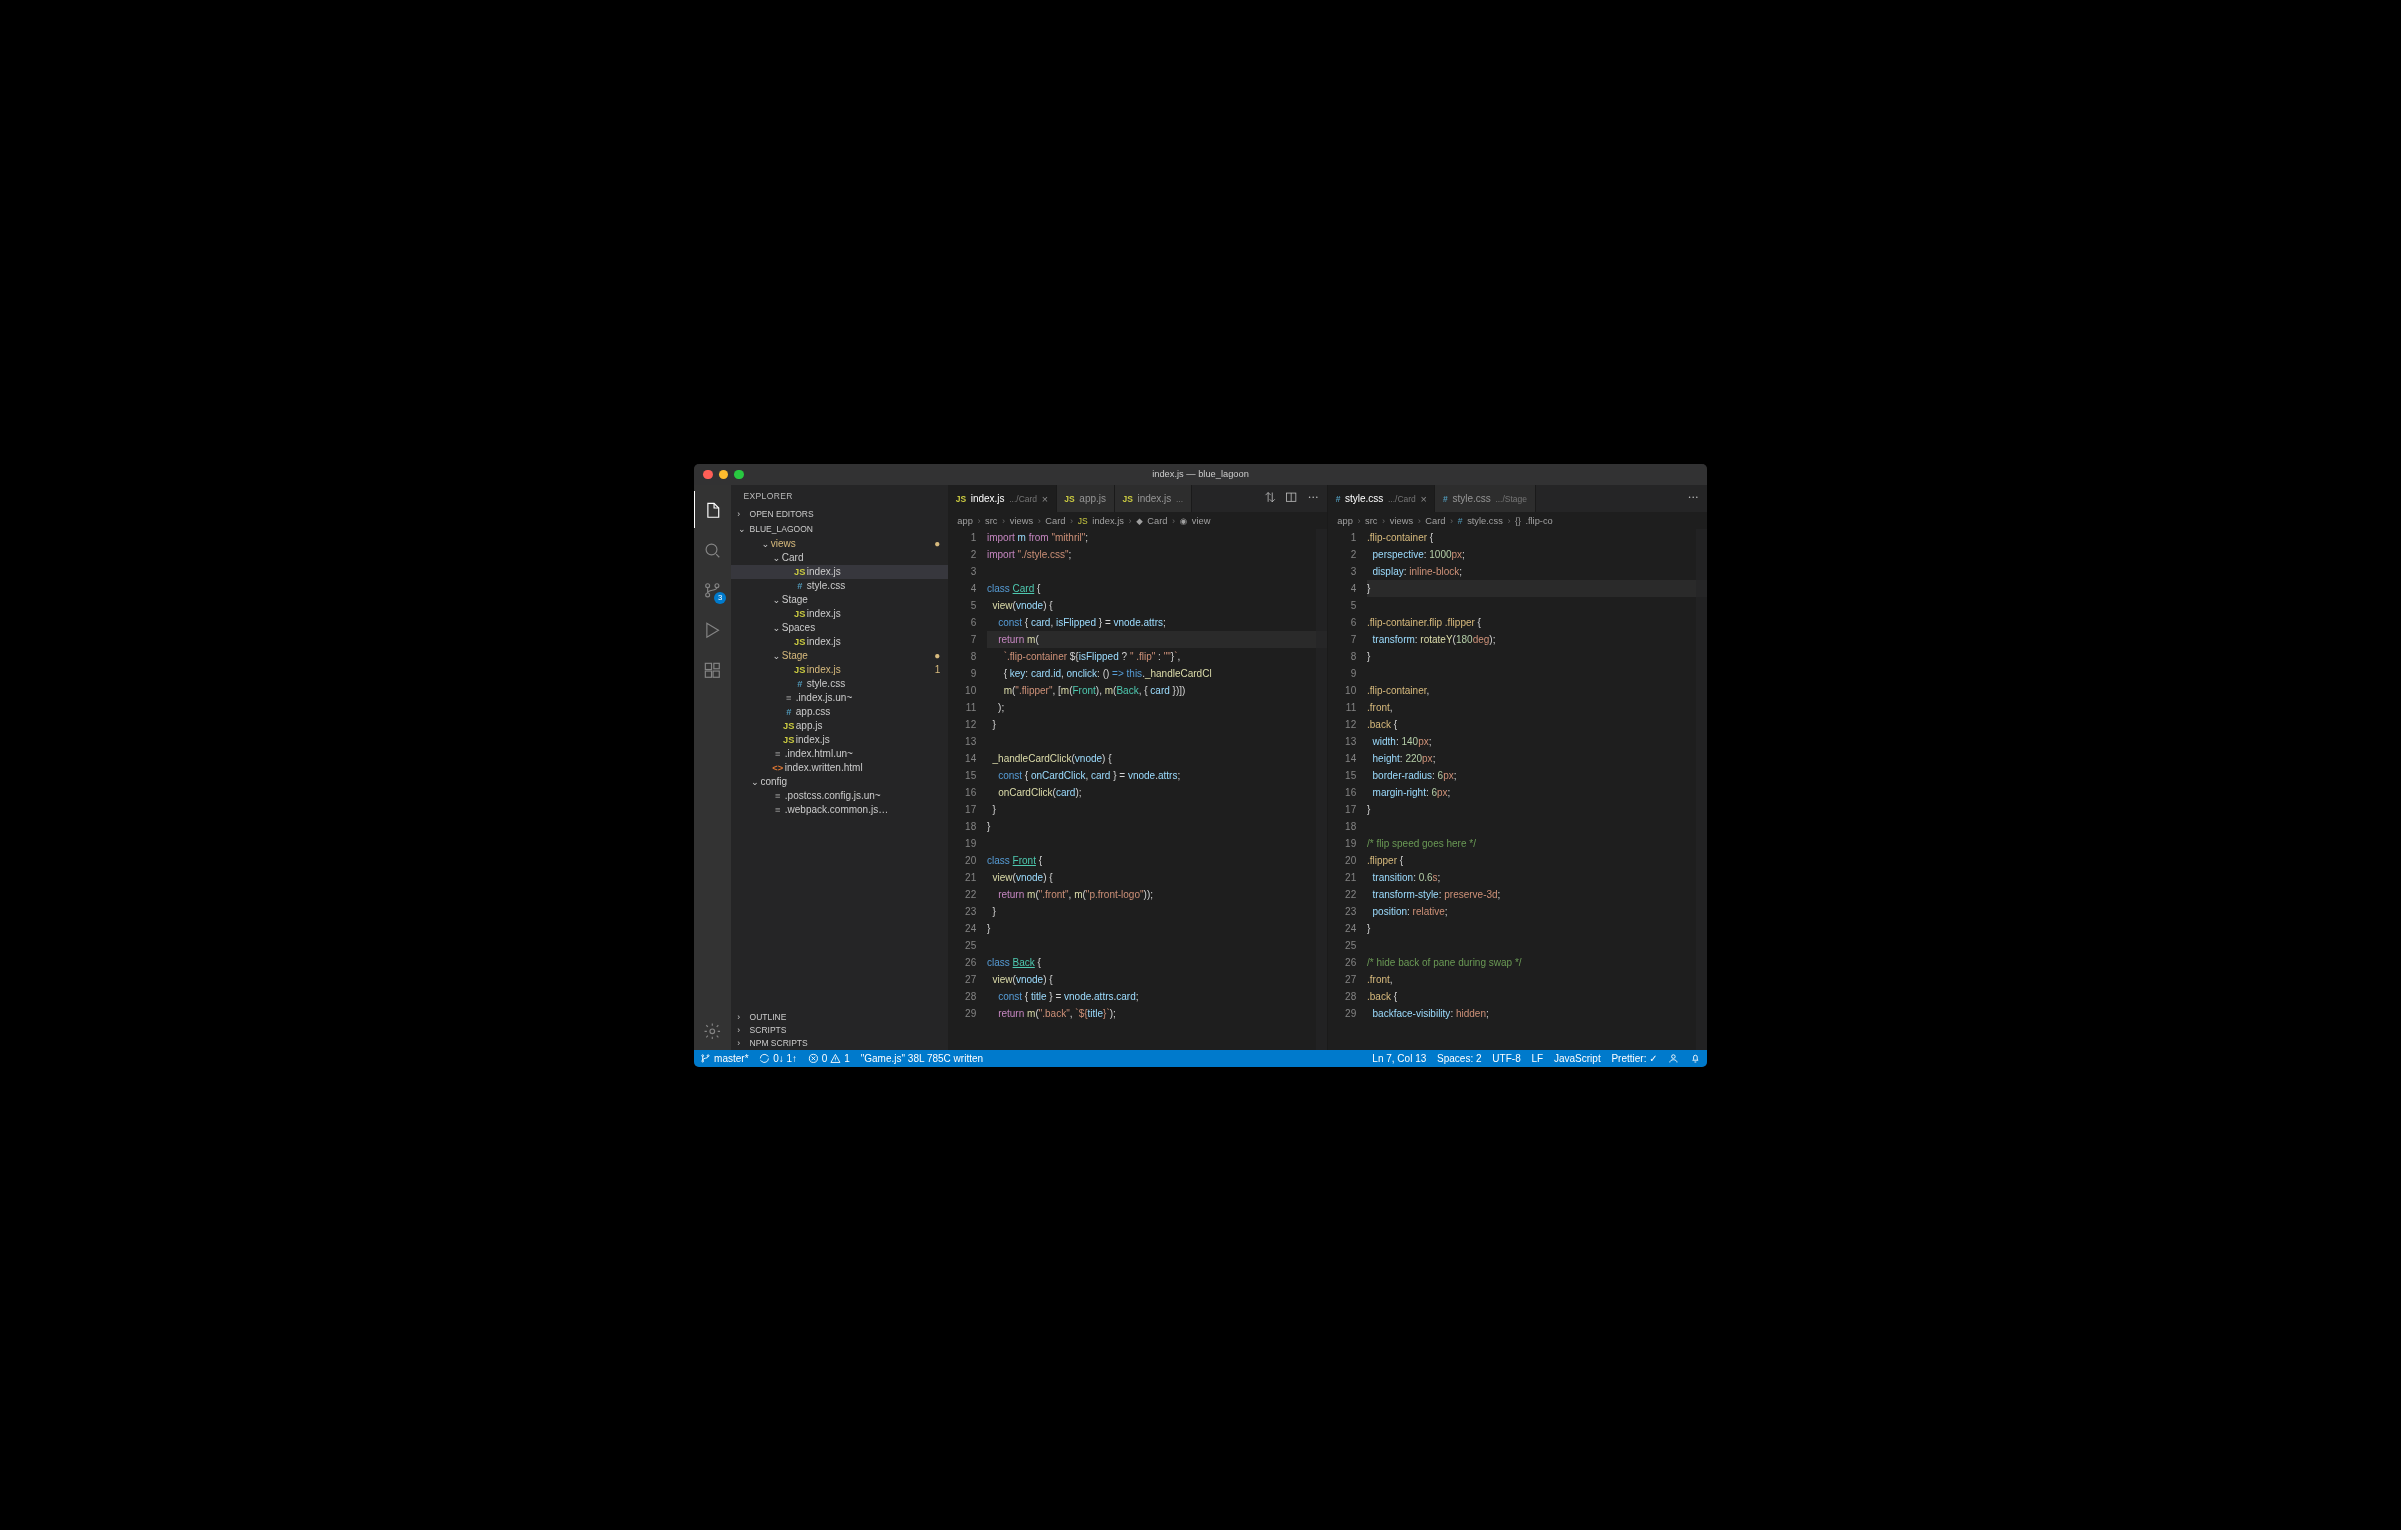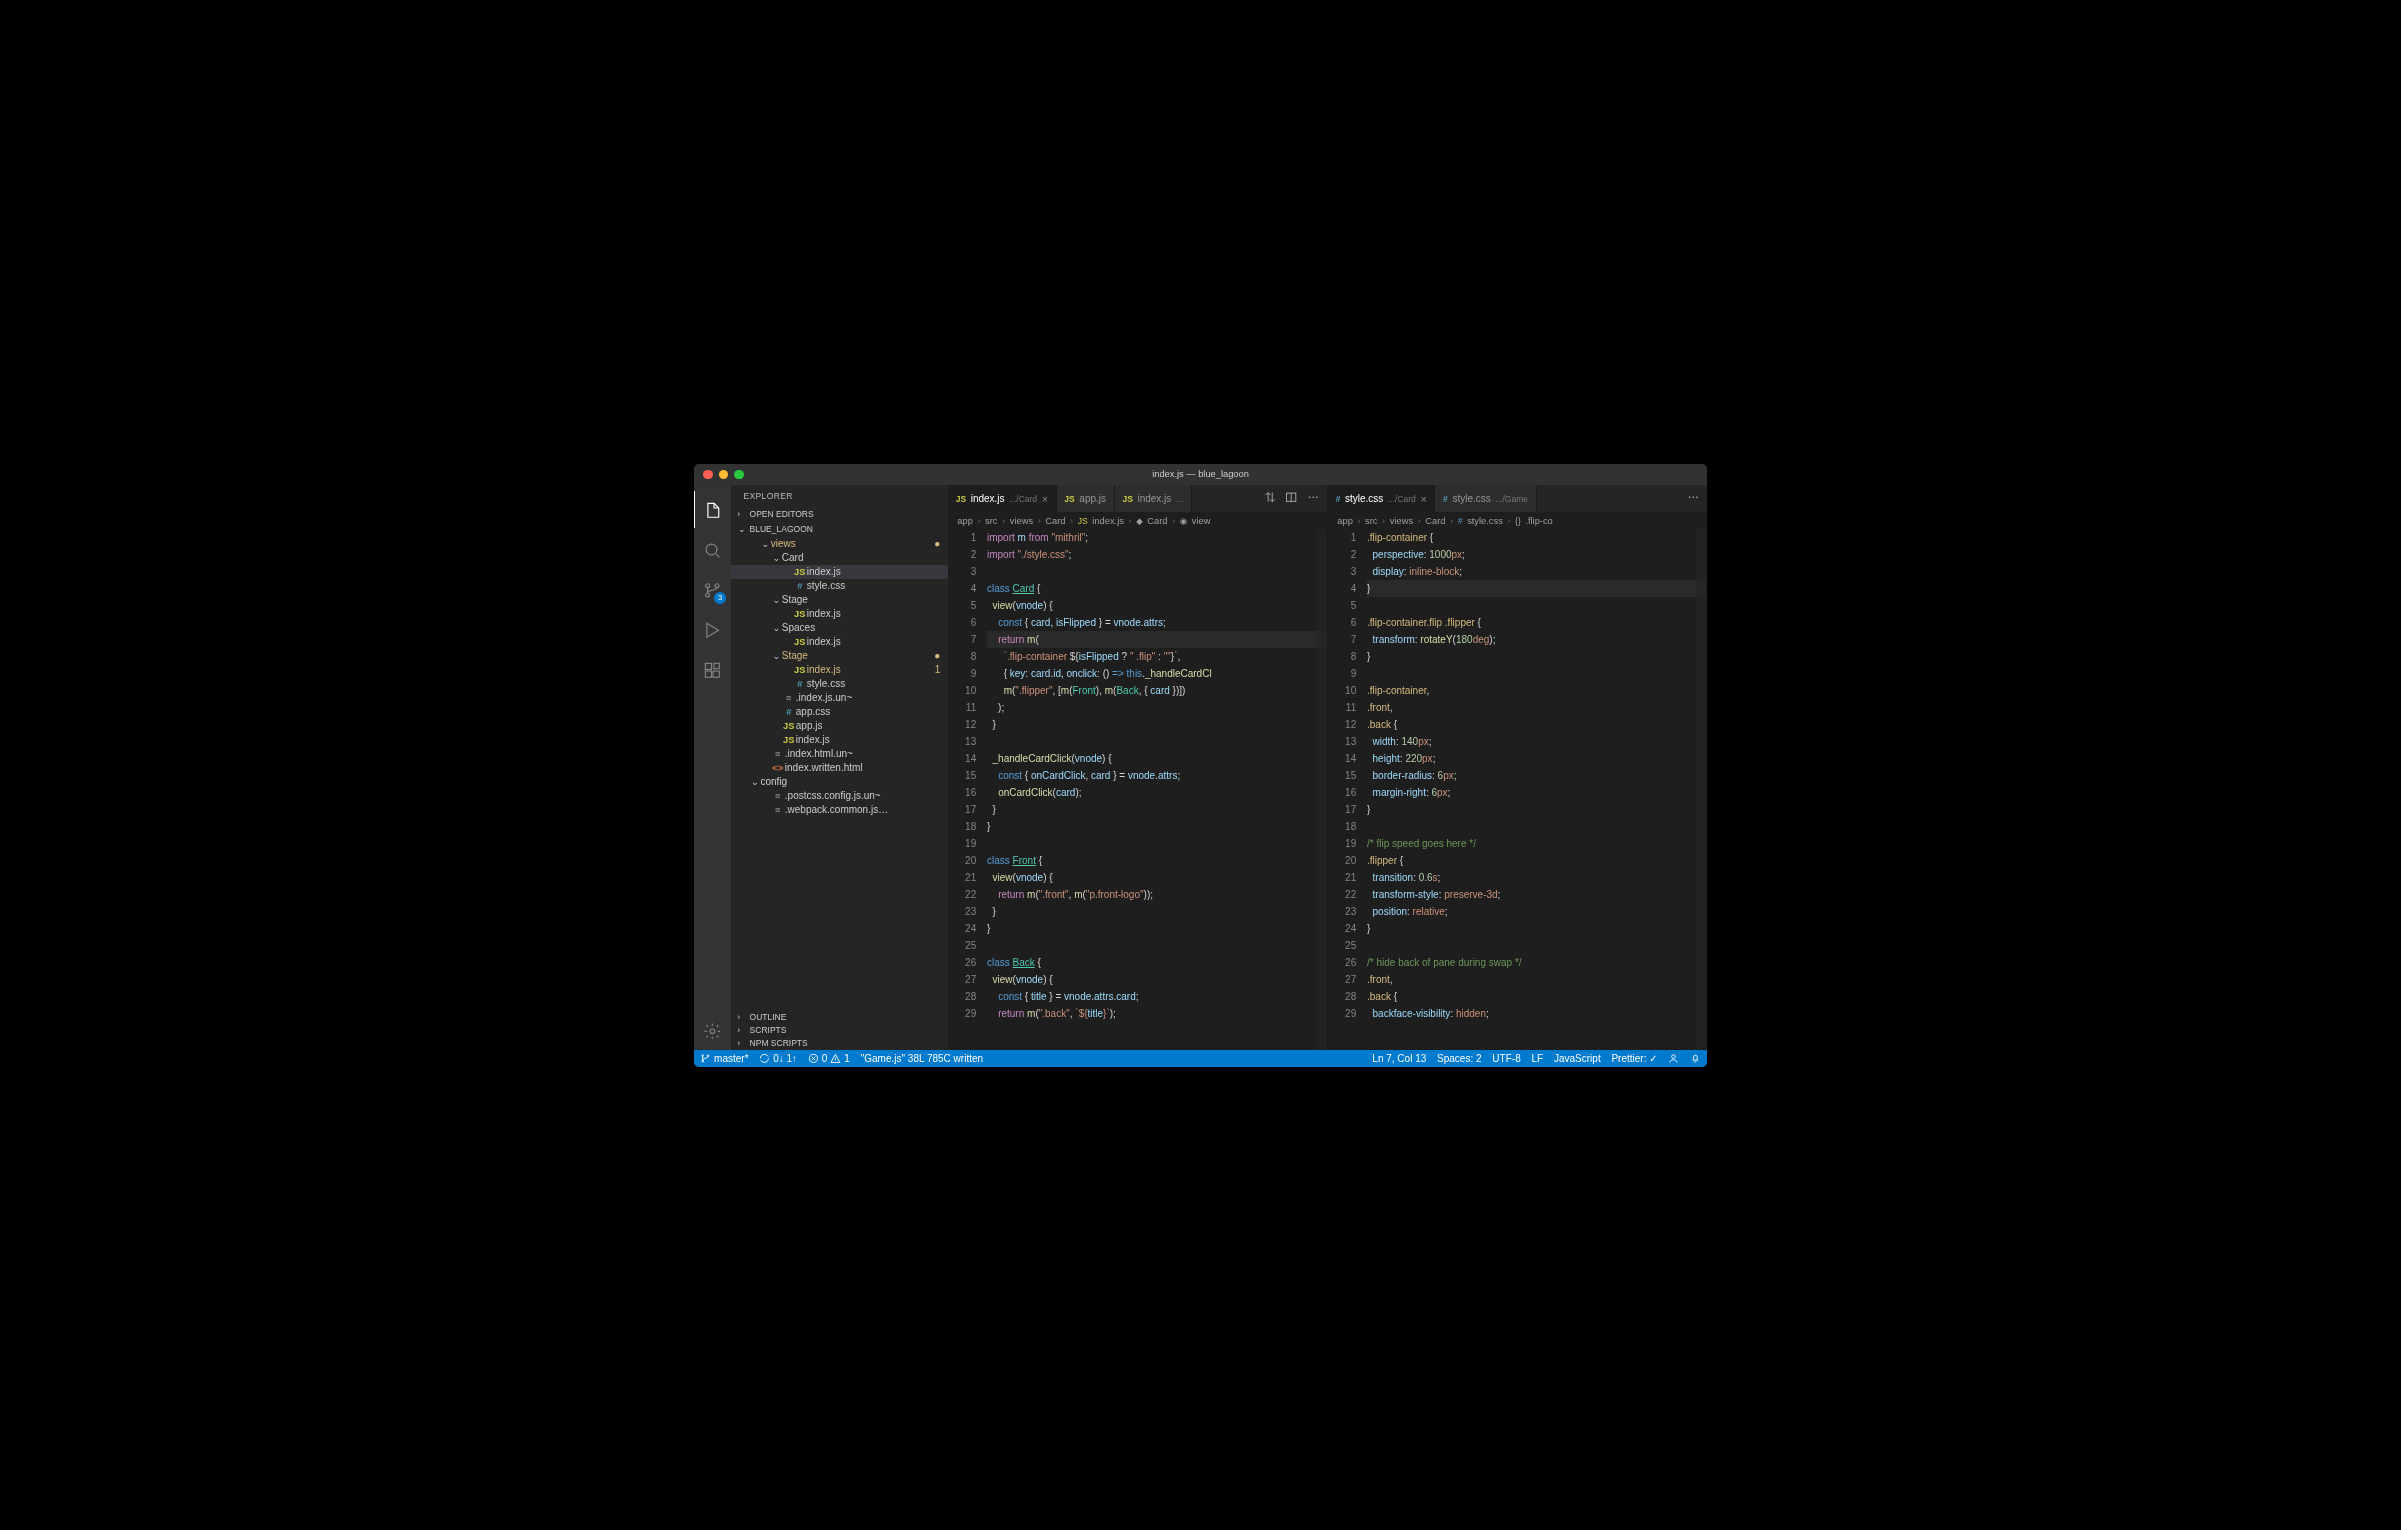--- a/index.html
+++ b/index.html
@@ -341,21 +341,21 @@
         <div class="tabs" id="tabs2">
             <div class="tab active">
               <span class="tficon ic-css">#</span>
               <span>style.css</span>
               <span class="tab-desc">.../Card</span>
               <span class="tclose">×</span>
             </div>
             <div class="tab">
               <span class="tficon ic-css">#</span>
               <span>style.css</span>
-              <span class="tab-desc">.../Game</span>
+              <span class="tab-desc">.../Stage</span>
             </div>
             <div class="tab-actions">
               <span><svg viewBox="0 0 24 24" fill="currentColor">
                   <circle cx="5" cy="12" r="1.5"></circle>
                   <circle cx="12" cy="12" r="1.5"></circle>
                   <circle cx="19" cy="12" r="1.5"></circle>
                 </svg></span>
             </div>
           </div>
         <div class="breadcrumb" id="bc2">

